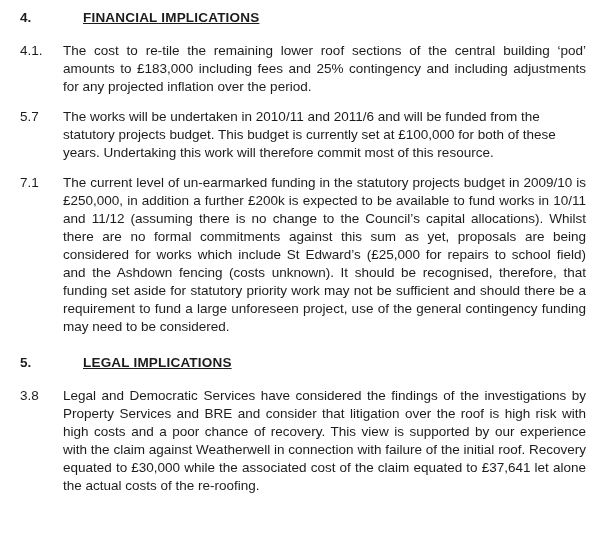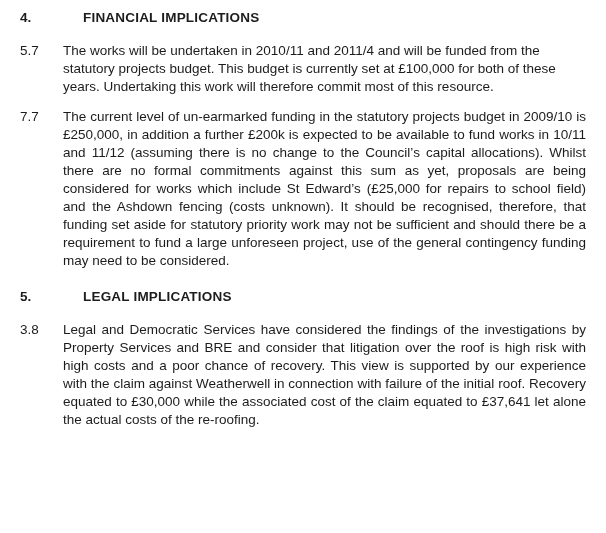--- a/index.html
+++ b/index.html
@@ -30,20 +30,21 @@
   }
   .txt {
     flex: 1 1 auto;
     margin: 0;
   }
   .heading-row {
     font-weight: bold;
     margin-bottom: 15px;
   }
   .heading-row .txt {
+    text-decoration: underline;
     letter-spacing: 0.2px;
     padding-left: 20px;
   }
   .para-row {
     margin-bottom: 12px;
   }
   .justify .txt {
     text-align: justify;
     text-justify: inter-word;
   }
@@ -54,28 +55,32 @@
 </head>
 <body>
 
 <div class="page">
 
   <div class="row heading-row">
     <span class="num">4.</span>
     <span class="txt">FINANCIAL IMPLICATIONS</span>
   </div>
 
+  <div class="row para-row justify">
+    <span class="num">4.1.</span>
+    <p class="txt">The cost to re-tile the remaining lower roof sections of the central building ‘pod’ amounts to £183,000 including fees and 25% contingency and including adjustments for any projected inflation over the period.</p>
+  </div>
 
   <div class="row para-row">
     <span class="num">5.7</span>
-    <p class="txt">The works will be undertaken in 2010/11 and 2011/4 and will be funded from the statutory projects budget. This budget is currently set at £100,000 for both of these years. Undertaking this work will therefore commit most of this resource.</p>
+    <p class="txt">The works will be undertaken in 2010/11 and 2011/6 and will be funded from the statutory projects budget. This budget is currently set at £100,000 for both of these years. Undertaking this work will therefore commit most of this resource.</p>
   </div>
 
   <div class="row para-row justify">
-    <span class="num">7.7</span>
+    <span class="num">7.1</span>
     <p class="txt">The current level of un-earmarked funding in the statutory projects budget in 2009/10 is £250,000, in addition a further £200k is expected to be available to fund works in 10/11 and 11/12 (assuming there is no change to the Council’s capital allocations).  Whilst there are no formal commitments against this sum as yet, proposals are being considered for works which include St Edward’s (£25,000 for repairs to school field) and the Ashdown fencing (costs unknown). It should be recognised, therefore, that funding set aside for statutory priority work may not be sufficient and should there be a requirement to fund a large unforeseen project, use of the general contingency funding may need to be considered.</p>
   </div>
 
   <div class="row heading-row section-gap">
     <span class="num">5.</span>
     <span class="txt">LEGAL IMPLICATIONS</span>
   </div>
 
   <div class="row para-row justify">
     <span class="num">3.8</span>

